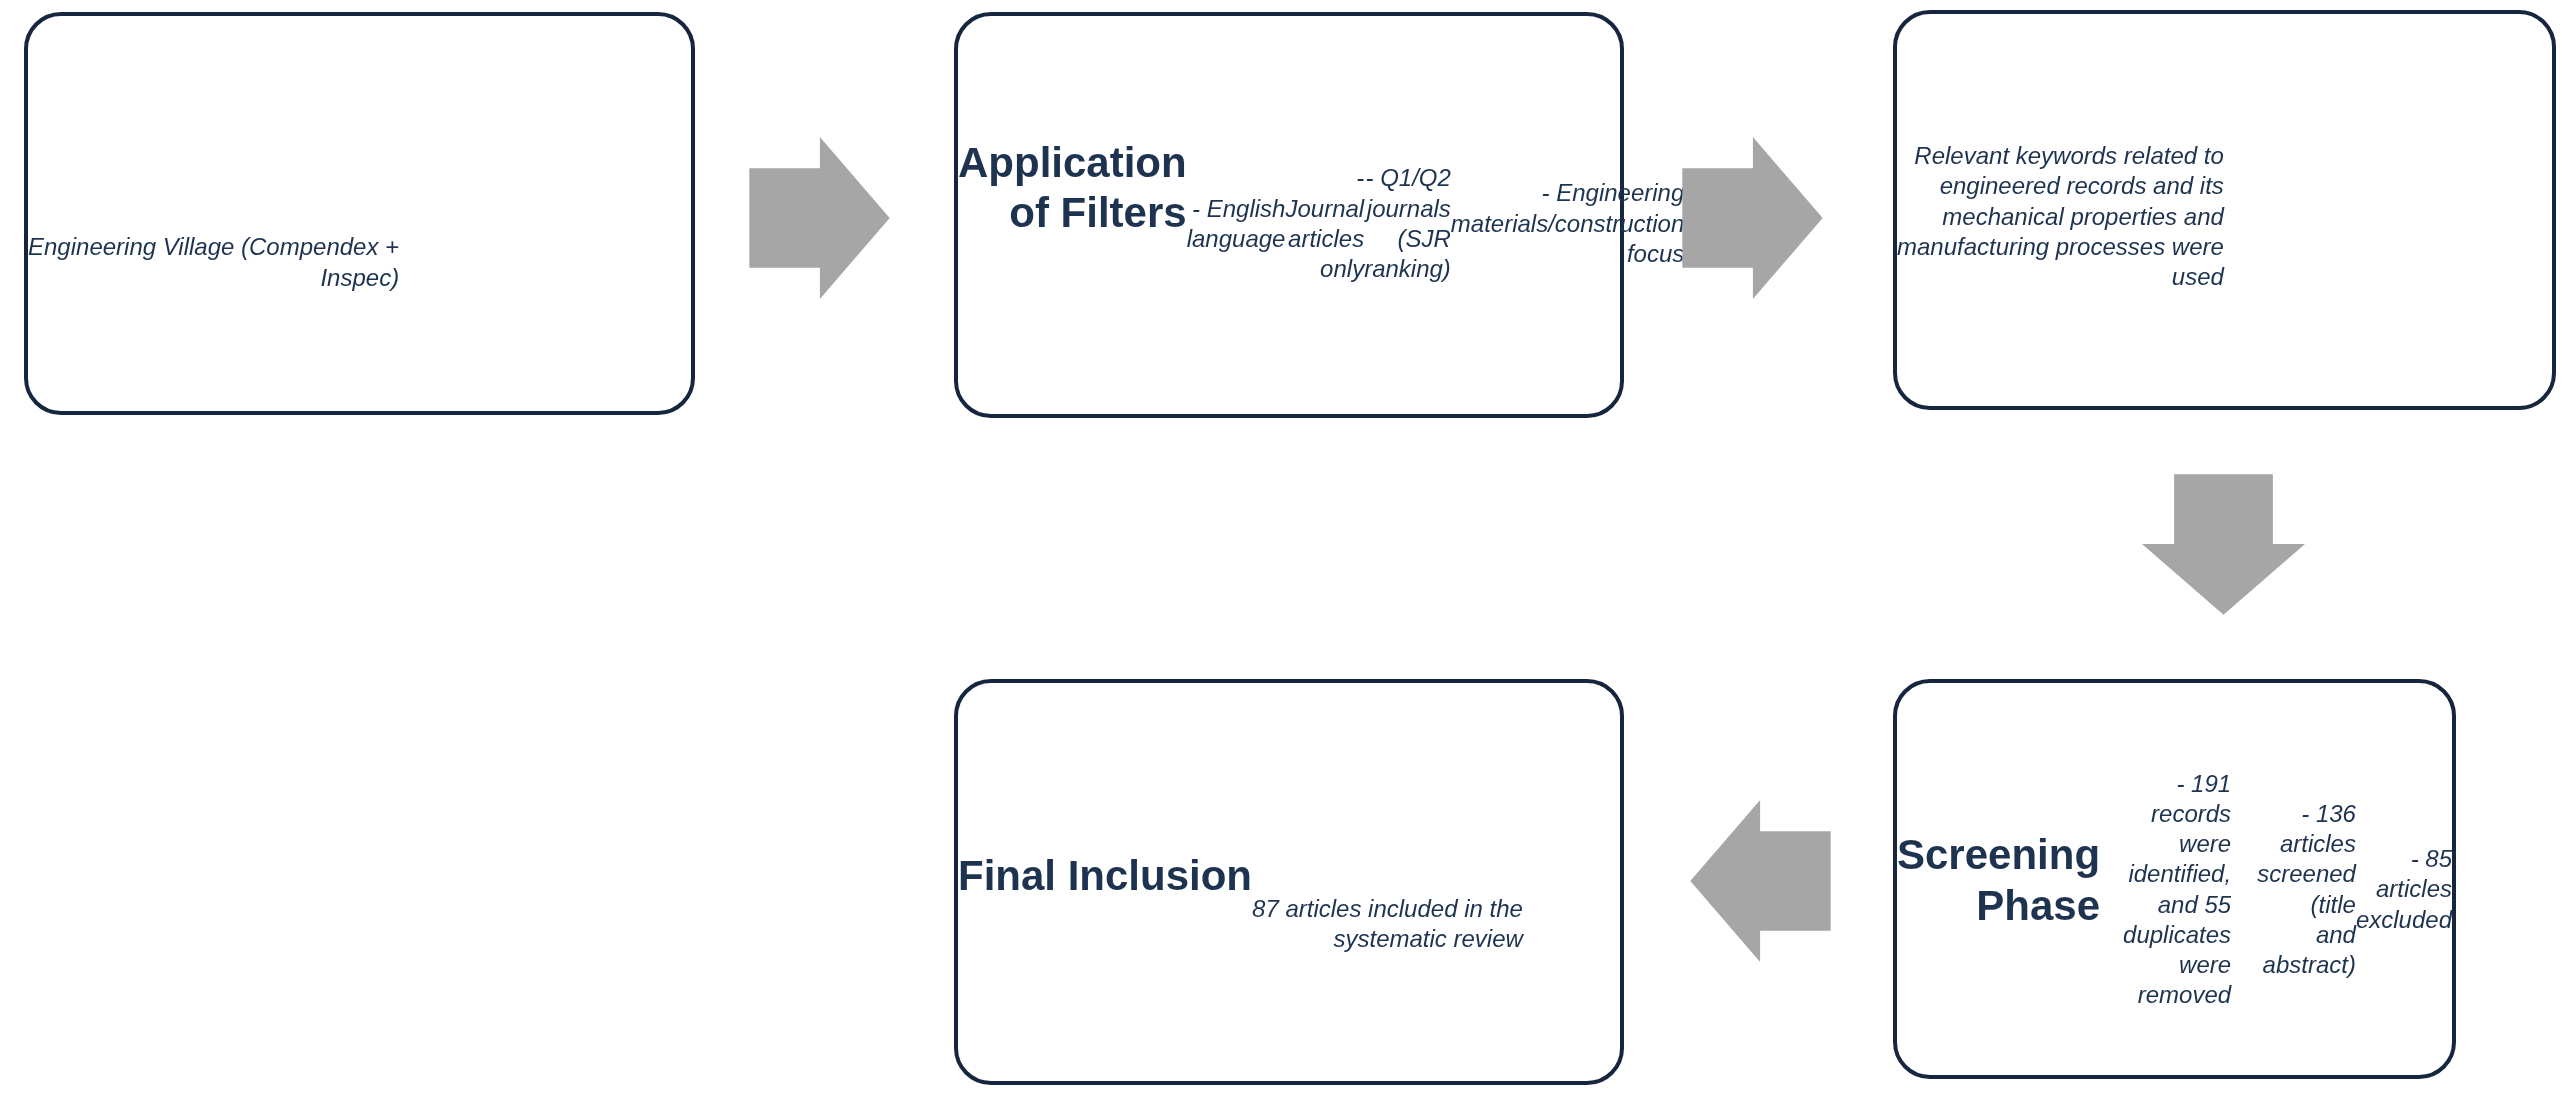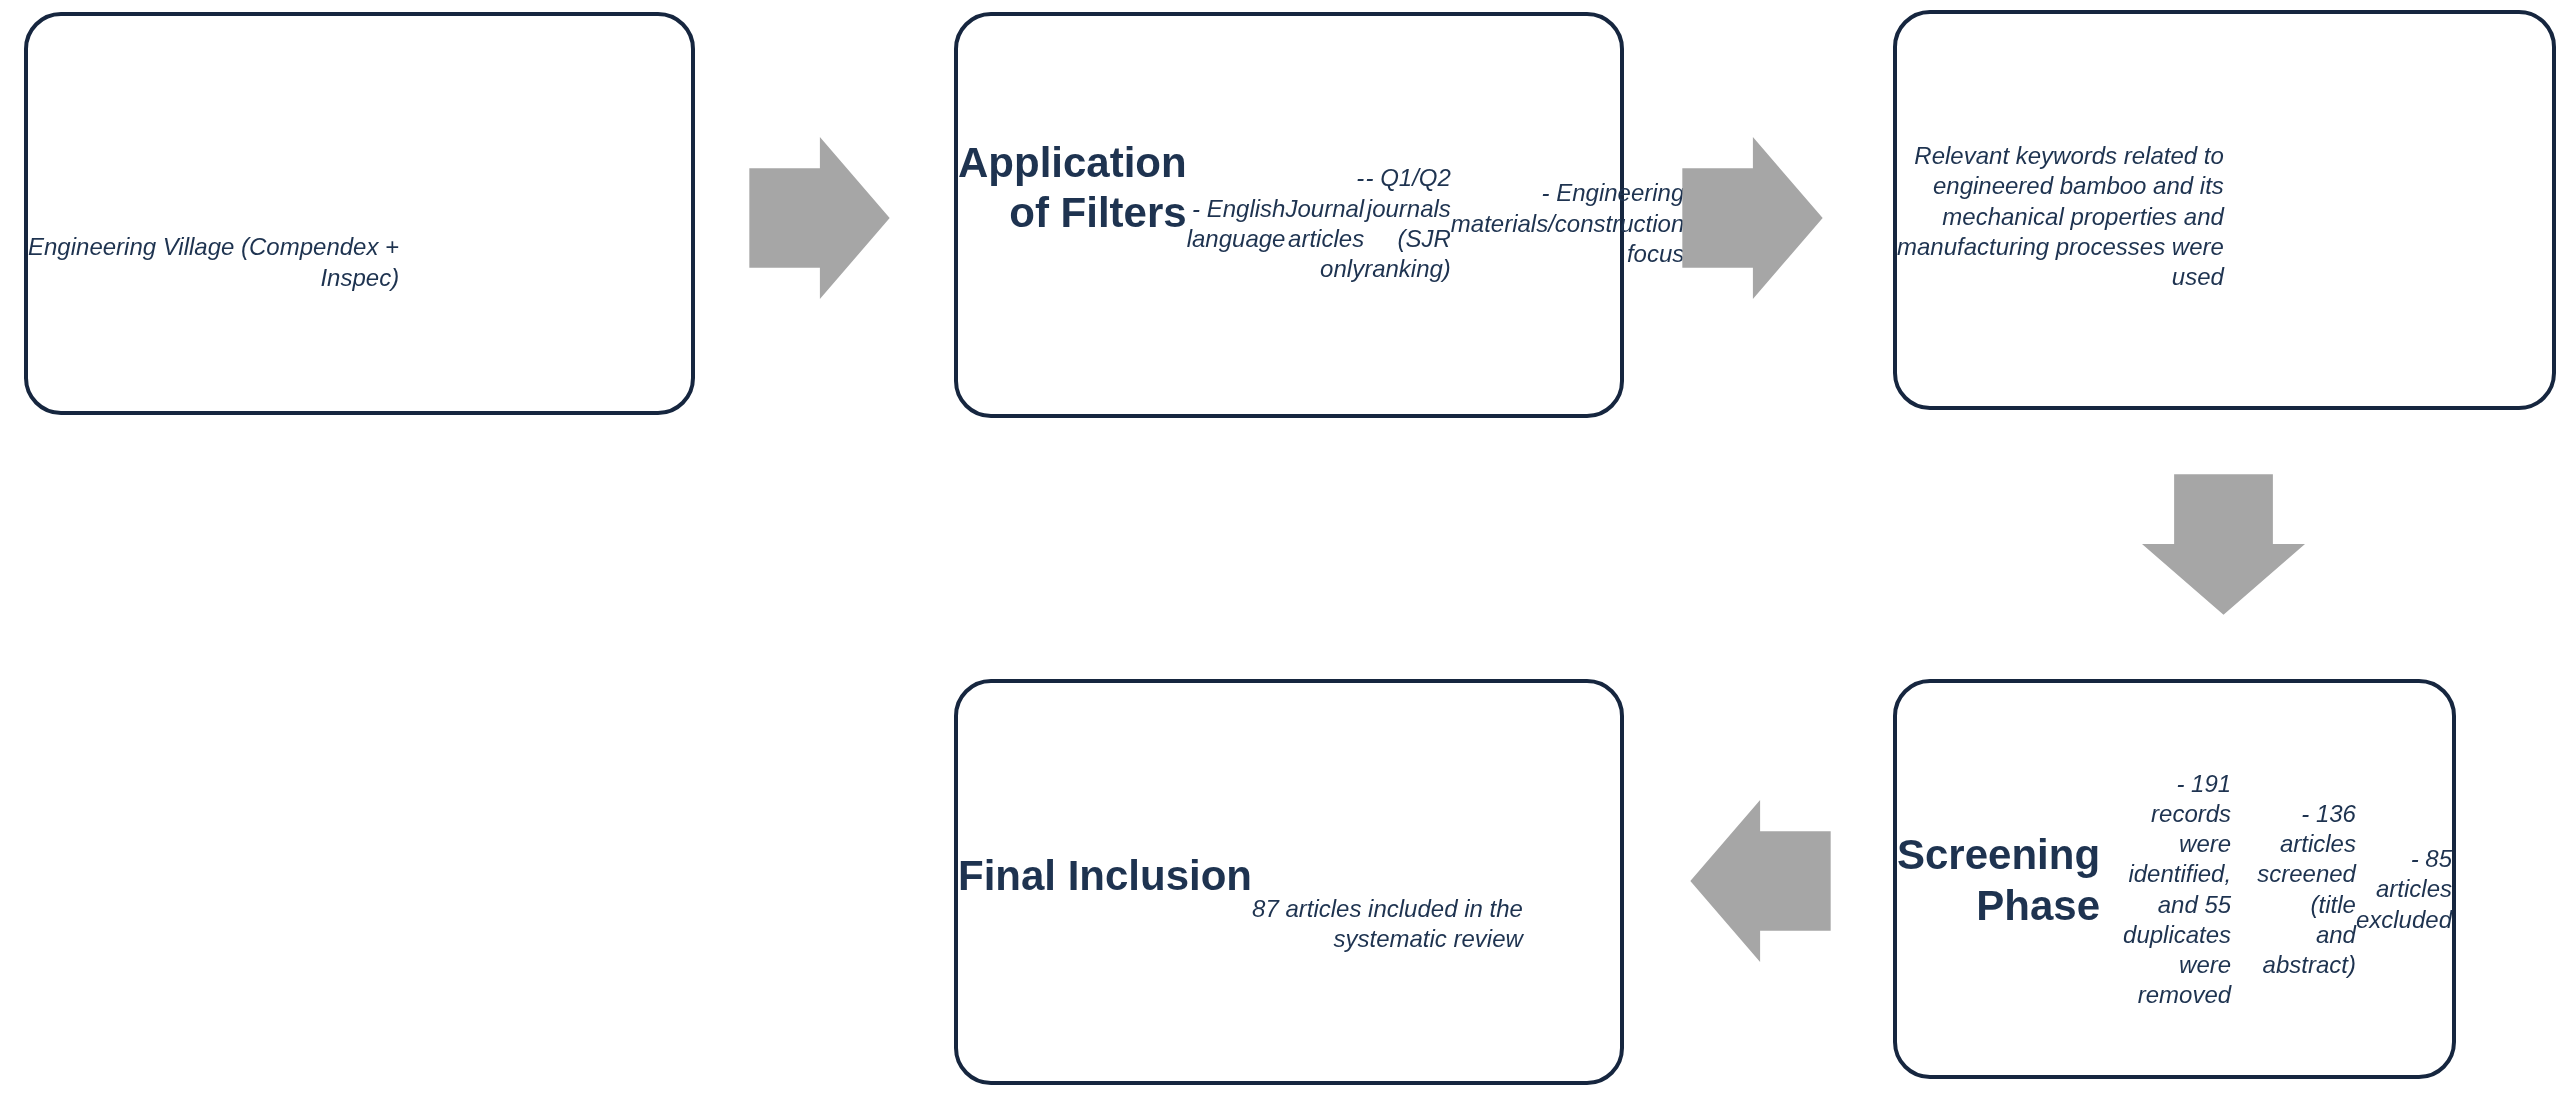--- a/index.html
+++ b/index.html
@@ -90,21 +90,21 @@
   </div>
 
   <div class="arrow" id="arrow-2">
     <svg width="141" height="162" viewBox="0 0 175 202" aria-hidden="true">
       <polygon points="0,39 88,39 88,0 175,101 88,202 88,163 0,163" fill="currentColor"></polygon>
     </svg>
   </div>
 
   <div class="box" id="box-boolean-search-strategy">
     <p class="body">Relevant keywords related to
-engineered bamboo and its
+engineered records and its
 mechanical properties and
 manufacturing processes were
 used</p>
   </div>
 
   <div class="arrow" id="arrow-3">
     <svg width="163" height="141" viewBox="0 0 203 175" aria-hidden="true">
       <polygon points="40,0 163,0 163,87 203,87 101.5,175 0,87 40,87" fill="currentColor"></polygon>
     </svg>
   </div>

